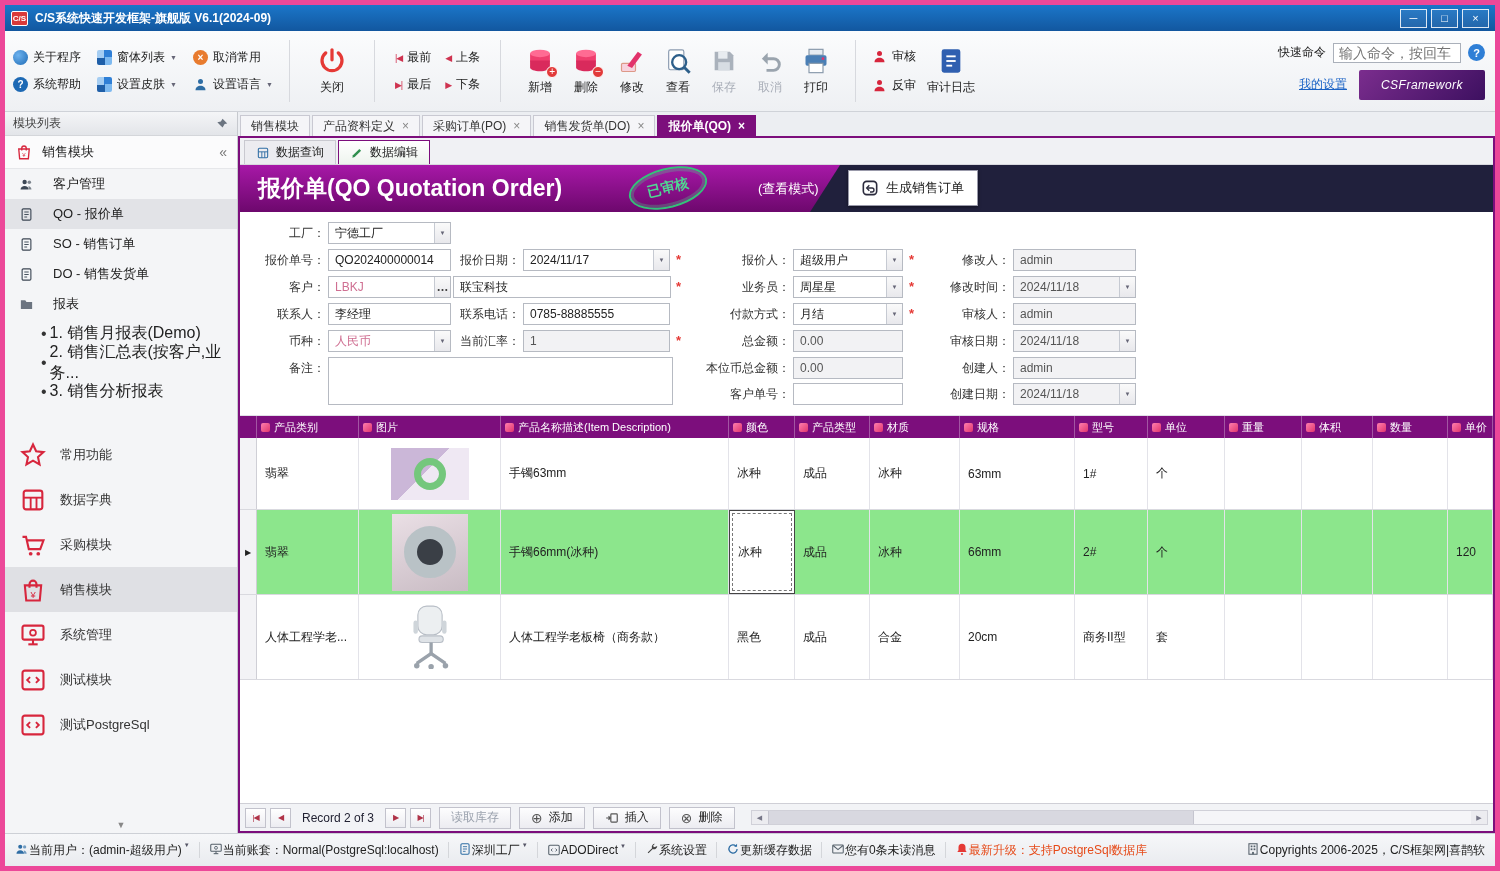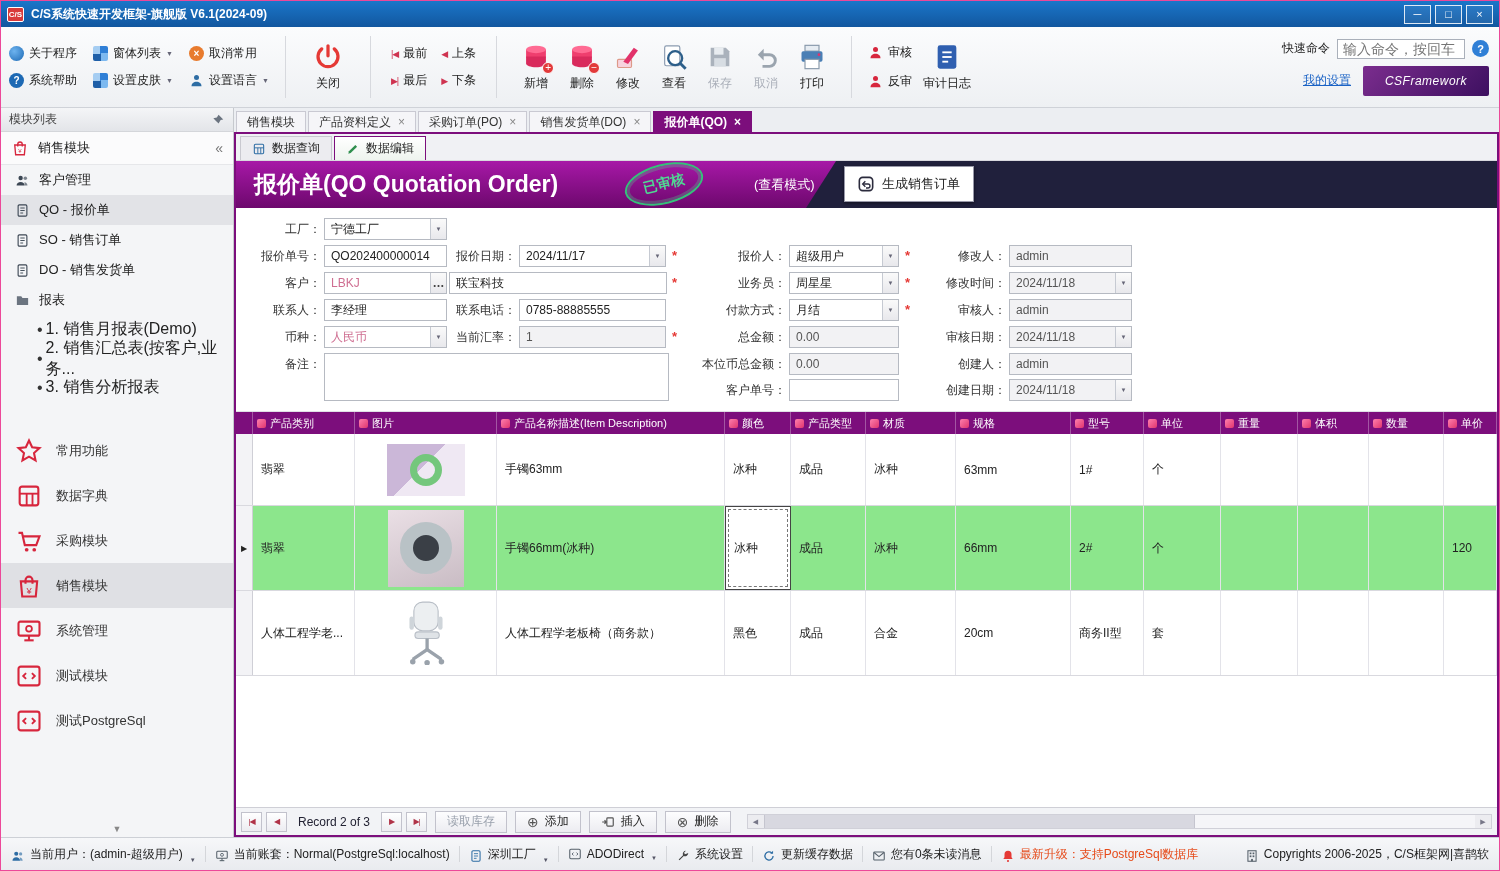--- a/index.html
+++ b/index.html
@@ -1,19 +1,19 @@
 <!DOCTYPE html>
 <html><head>
 <meta charset="utf-8">
 <style>
 *{margin:0;padding:0;box-sizing:border-box}
 html,body{width:1500px;height:871px}
 body{font-family:"Liberation Sans","DejaVu Sans",sans-serif;font-size:12px;color:#222;background:#fff;position:relative;overflow:hidden;cursor:default}
 svg{display:block}
-.window{position:absolute;inset:0;border:1px solid #ec4899;background:#404040}
+.window{position:absolute;inset:0;border:5px solid #ec4899;background:#404040}
 
 
 .titlebar{position:absolute;top:0;left:0;right:0;height:26px;background:linear-gradient(180deg,#1b76c9,#12579f);display:flex;align-items:center;padding:0 6px;gap:7px}
 .app-logo{width:17px;height:15px;background:#d93a3a;border:1px solid #fff;color:#fff;font-size:8px;font-weight:bold;display:flex;align-items:center;justify-content:center;border-radius:2px;flex:none}
 .title-text{color:#fff;font-weight:bold;font-size:12px;white-space:nowrap}
 .win-controls{margin-left:auto;display:flex;gap:4px}
 .wbtn{width:27px;height:19px;border:1px solid rgba(255,255,255,.85);color:#fff;font-size:11px;display:flex;align-items:center;justify-content:center;background:rgba(255,255,255,.07);cursor:pointer}
 
 
 .ribbon{position:absolute;top:26px;left:0;right:0;height:81px;background:linear-gradient(#fbfcfd,#eef0f3);border-bottom:1px solid #cfd2d8;display:flex;align-items:stretch;padding:4px 8px;gap:16px}
@@ -48,21 +48,21 @@
 .qc-row2{display:flex;align-items:center;gap:12px}
 .mysettings{color:#1a62c5;text-decoration:underline;cursor:pointer}
 .brand{width:126px;height:30px;background:linear-gradient(135deg,#7b2d8e,#3d1060);color:#fff;font-style:italic;display:flex;align-items:center;justify-content:center;border-radius:2px;font-size:12px;letter-spacing:.5px}
 
 
 .sidebar{position:absolute;top:107px;left:0;width:233px;bottom:33px;background:#f4f5f7;border-right:1px solid #c6c9ce;display:flex;flex-direction:column;overflow:hidden}
 .sb-header{height:24px;background:linear-gradient(#f4f5f7,#e3e5e9);border-bottom:1px solid #d4d6da;display:flex;align-items:center;padding:0 8px;color:#444;flex:none}
 .sb-pin{margin-left:auto;cursor:pointer}
 .sb-root{height:33px;display:flex;align-items:center;gap:9px;padding:0 10px;background:#fbfbfc;border-bottom:1px solid #e6e7ea;font-size:13px;flex:none;cursor:pointer}
 .sb-collapse{margin-left:auto;color:#777;font-size:14px;cursor:pointer}
-.sb-item{height:30px;display:flex;align-items:center;gap:9px;padding:0 14px;font-size:13px;cursor:pointer;flex:none}
+.sb-item{height:30px;display:flex;align-items:center;gap:19px;padding:0 14px;font-size:13px;cursor:pointer;flex:none}
 .sb-item.sel{background:#e2e3e7}
 .sb-report{height:29px;display:flex;align-items:center;padding-left:36px;font-size:16px;cursor:pointer;color:#222;flex:none}
 .sb-report::before{content:"• ";margin-right:3px;color:#333}
 .sb-gap{height:26px;flex:none}
 .sb-mod{height:45px;display:flex;align-items:center;gap:13px;padding:0 14px;font-size:13px;cursor:pointer;color:#333;flex:none}
 .sb-mod.sel{background:#dfe0e4}
 .sb-bottom{margin-top:auto;display:flex;justify-content:center;padding:3px 0;color:#888;font-size:9px;cursor:pointer}
 
 
 .main{position:absolute;top:107px;left:233px;right:0;bottom:33px;display:flex;flex-direction:column;background:#eceef2}
@@ -125,21 +125,21 @@
 .rectext{margin:0 7px;font-size:12px;color:#223;white-space:nowrap}
 .gbtn{height:22px;border:1px solid #c2c2cc;background:linear-gradient(#fdfdfe,#ececf1);display:flex;align-items:center;gap:6px;padding:0 11px;font-size:12px;cursor:pointer;margin-left:4px;white-space:nowrap;flex:none}
 .gbtn.disabled{color:#99a0ac}
 .gico{font-size:14px;color:#555;line-height:1}
 .hscroll{flex:1;height:15px;margin-left:12px;border:1px solid #d0d0d8;background:#f5f5f8;display:flex;align-items:stretch;min-width:0}
 .harrow{width:16px;display:flex;align-items:center;justify-content:center;color:#778;font-size:7px;background:#ececf0;cursor:pointer;flex:none}
 .hthumb{width:58%;background:#d8d8e0;border-left:1px solid #c5c5cf;border-right:1px solid #c5c5cf;cursor:grab}
 
 
 .statusbar{position:absolute;left:0;right:0;bottom:0;height:33px;background:linear-gradient(#f6f7f9,#e9ebef);border-top:1px solid #cdd0d6;display:flex;align-items:center;padding:0 10px;gap:9px;font-size:12px}
-.sitem{display:flex;align-items:flex-end;gap:5px;white-space:nowrap;cursor:pointer}
+.sitem{display:flex;align-items:flex-start;white-space:nowrap;cursor:pointer}
 .ssep{width:1px;height:16px;background:#d4d6da;flex:none}
 .scaret::after{content:"▼";font-size:6px;color:#556;margin-left:2px}
 .upg{color:#e64a19}
 .scopy{margin-left:auto}
 </style>
 </head>
 <body>
 
 <svg width="0" height="0" style="position:absolute">
   <defs>

